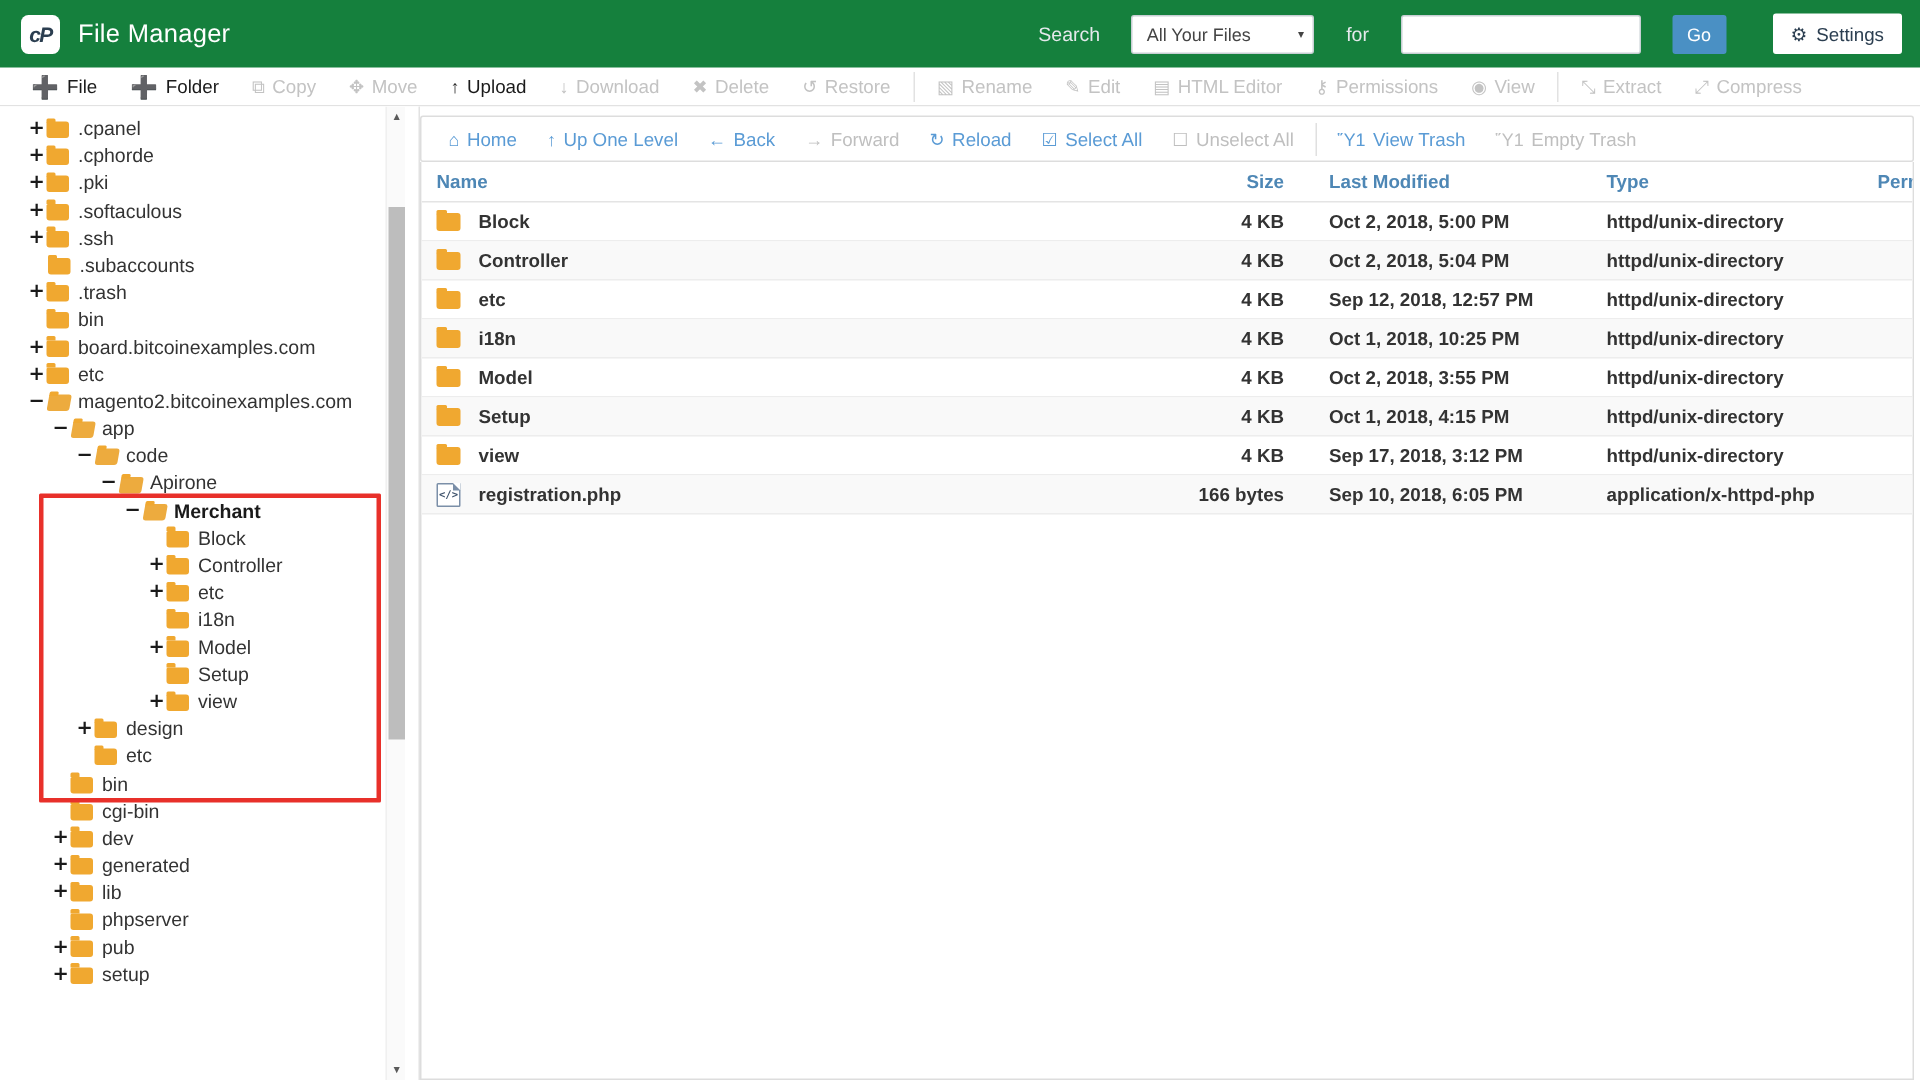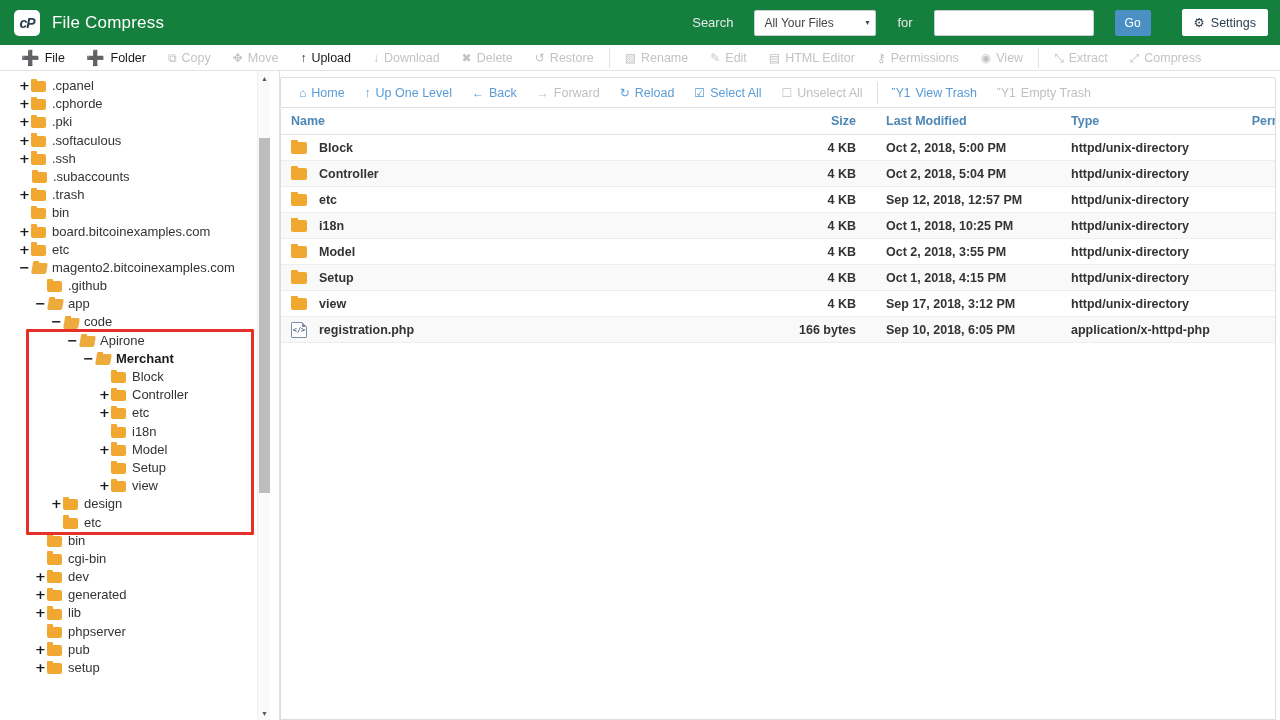--- a/index.html
+++ b/index.html
@@ -346,21 +346,21 @@
     border-width: 0 5px 5px 0;
     border-style: solid;
     border-color: #fff #fff #7b8fa8 #7b8fa8;
   }
 </style>
 </head>
 <body>
 
 <div id="header">
   <div id="logo-mark">cP</div>
-  <div id="app-title">File Compress</div>
+  <div id="app-title">File Manager</div>
 
   <div id="header-search">
     <span class="lbl">Search</span>
     <div id="scope-select">
       <span>All Your Files</span>
       <span class="caret">▾</span>
     </div>
     <span class="lbl">for</span>
     <input id="search-input" type="text" value="" placeholder="" style="">
     <button id="go-button">Go</button>
@@ -509,27 +509,20 @@
             <i></i>
           </span>
           <span class="nlabel">etc</span>
         </div>
         <div class="node" style="padding-left: 18px;">
           <span class="twisty">−</span>
           <span class="fold open">
             <i></i>
           </span>
           <span class="nlabel">magento2.bitcoinexamples.com</span>
-        </div>
-        <div class="node" style="padding-left: 34px;">
-          <span class="twisty"></span>
-          <span class="fold">
-            <i></i>
-          </span>
-          <span class="nlabel">.github</span>
         </div>
         <div class="node" style="padding-left: 34px;">
           <span class="twisty">−</span>
           <span class="fold open">
             <i></i>
           </span>
           <span class="nlabel">app</span>
         </div>
         <div class="node" style="padding-left: 50px;">
           <span class="twisty">−</span>

